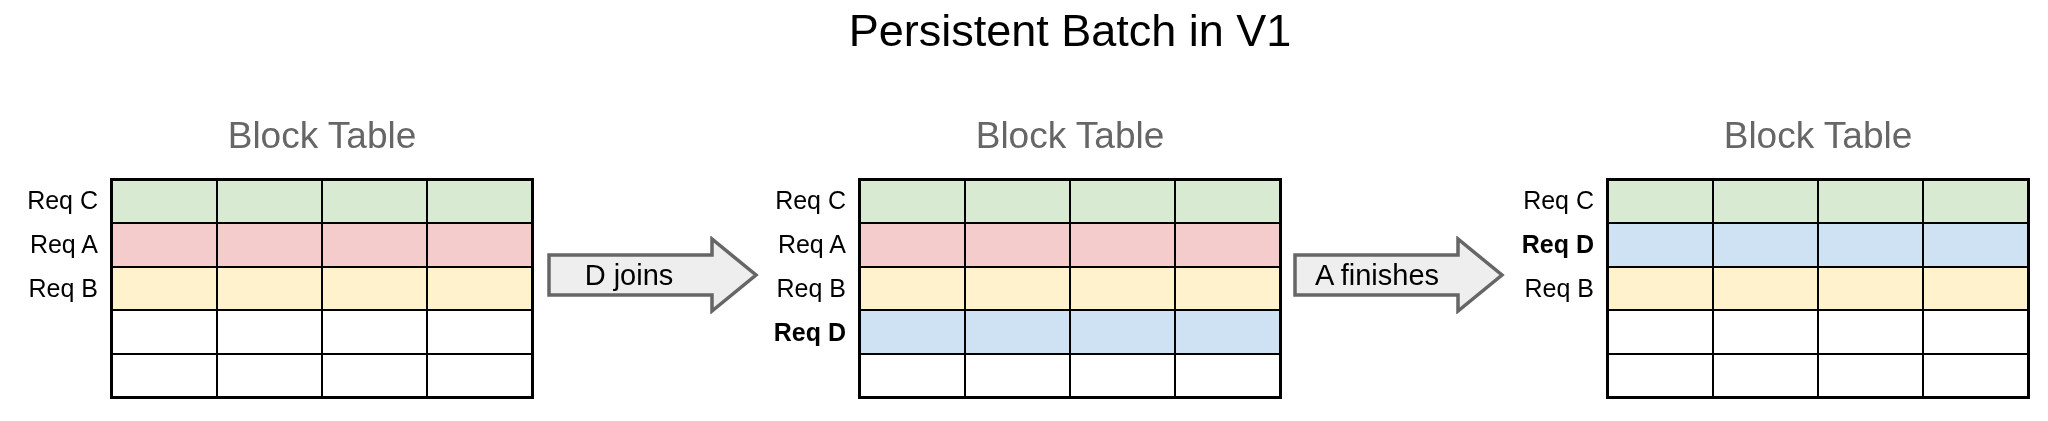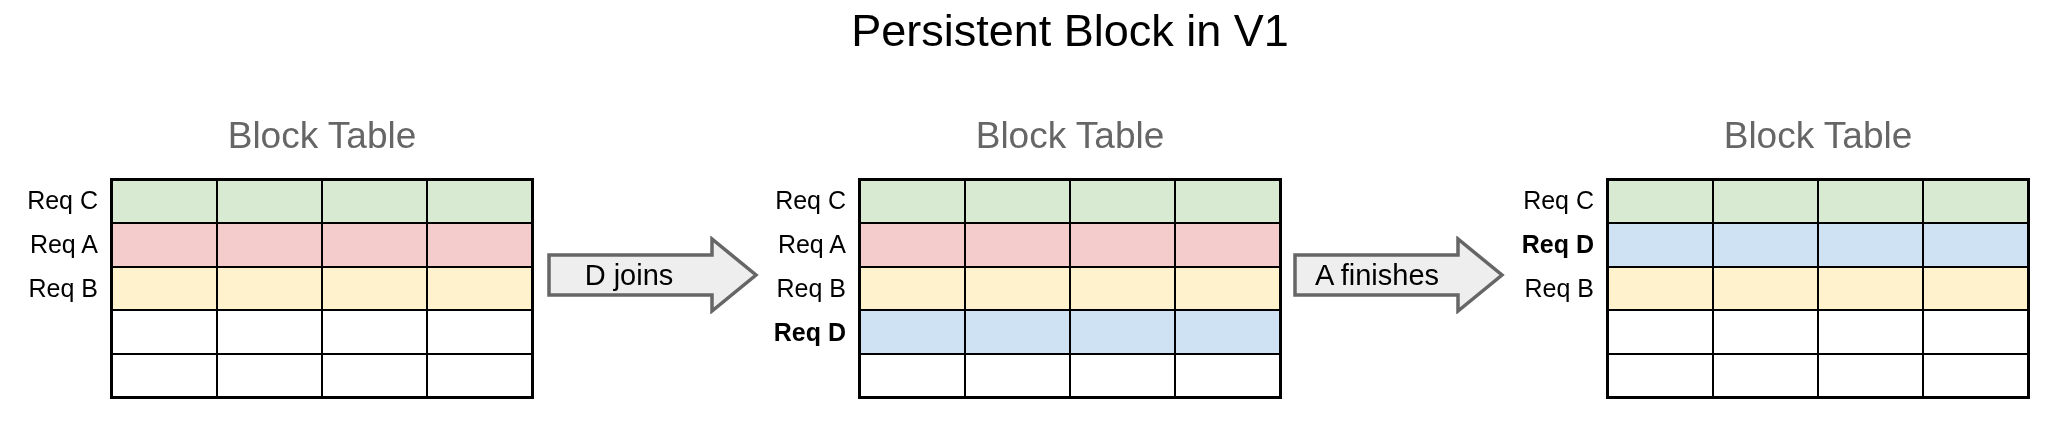--- a/index.html
+++ b/index.html
@@ -89,21 +89,21 @@
     font-family: "Liberation Sans", "DejaVu Sans", sans-serif;
     font-size: 29px;
     fill: #000;
   }
 </style>
 </head>
 <body>
 
 <div class="stage">
 
-  <div class="main-title">Persistent Block in V1</div>
+  <div class="main-title">Persistent Batch in V1</div>
 
   <div class="table-title" id="title-0">Block Table</div>
   <div class="table-title" id="title-1">Block Table</div>
   <div class="table-title" id="title-2">Block Table</div>
 
   <div class="labels" id="labels-0">
       <div class="row-label" style="top: 0px;">Req C</div>
       <div class="row-label" style="top: 44px;">Req A</div>
       <div class="row-label" style="top: 88px;">Req B</div>
     </div>

